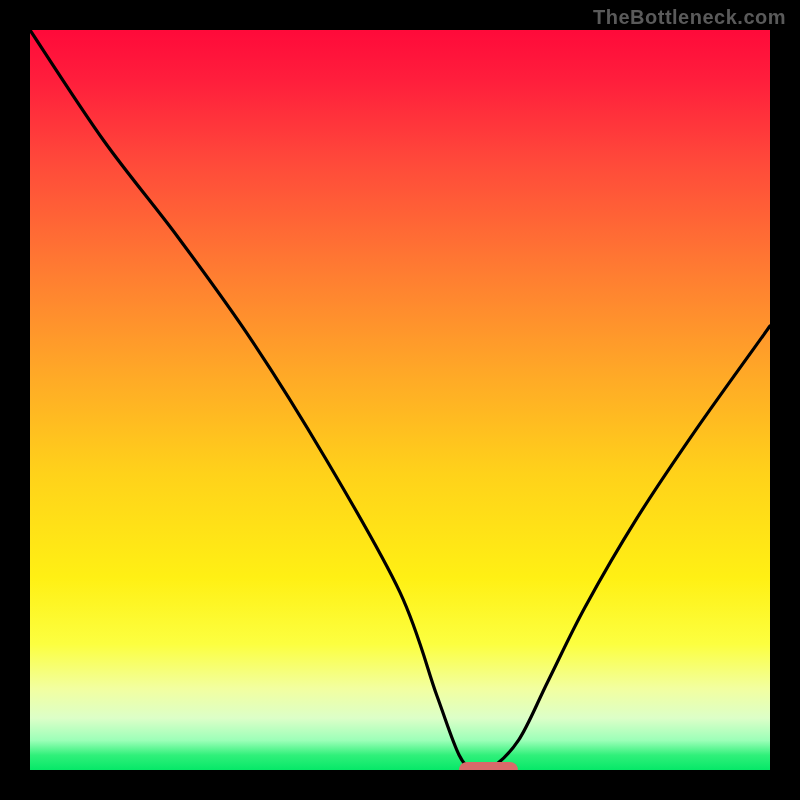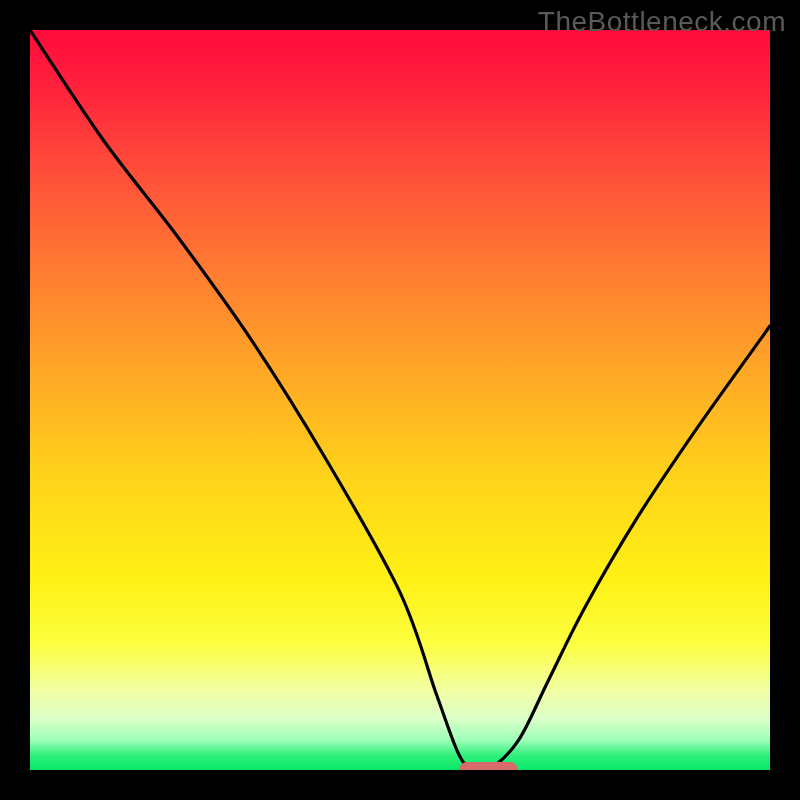--- a/index.html
+++ b/index.html
@@ -15,22 +15,22 @@
     position: relative;
     width: 800px;
     height: 800px;
     background: #000;
   }
   .watermark {
     position: absolute;
     top: 6px;
     right: 14px;
     color: #5a5a5a;
-    font-size: 28px;
-    font-weight: 400;
+    font-size: 20px;
+    font-weight: 700;
     letter-spacing: 0.5px;
     z-index: 20;
   }
   .plot-area {
     position: absolute;
     left: 30px;
     top: 30px;
     width: 740px;
     height: 740px;
     overflow: hidden;

